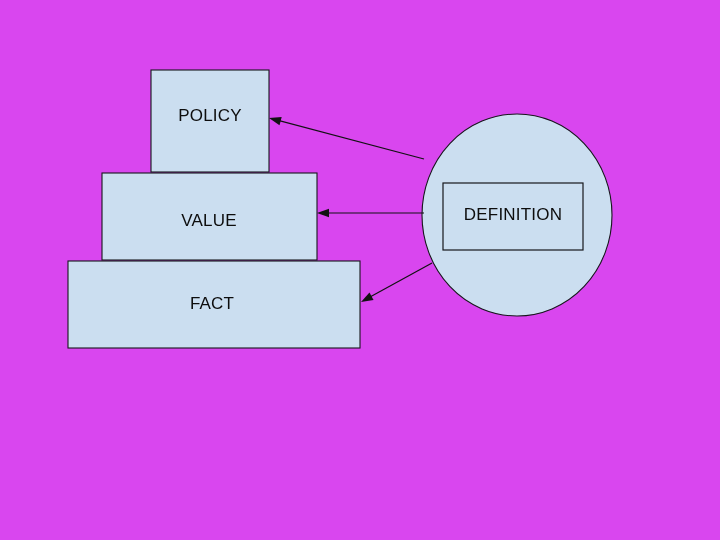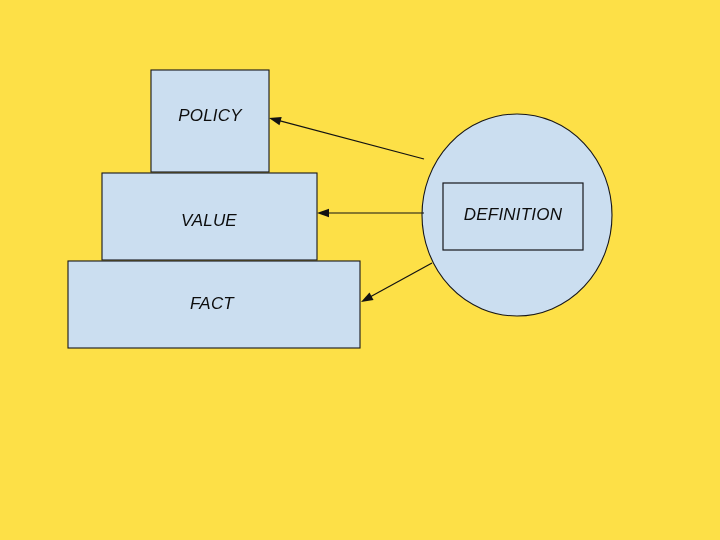--- a/index.html
+++ b/index.html
@@ -46,21 +46,21 @@
     fill: none;
   }
   .arrow-head {
     fill: #121212;
     stroke: none;
   }
 </style>
 </head>
 <body>
 
-<div id="canvas" style="background: #fde047; font-style: italic;">
+<div id="canvas" style="background: #d946ef;">
   <svg id="diagram-svg" viewBox="0 0 720 540">
 
     <g>
       <rect class="shape-fill" x="151" y="70" width="118" height="102" fill="#cbdef0" stroke="#17171c"></rect>
       <text class="shape-label" x="210" y="117" fill="#0d0d0d">POLICY</text>
     </g>
 
     <g>
       <rect class="shape-fill" x="102" y="173" width="215" height="87" fill="#cbdef0" stroke="#17171c"></rect>
       <text class="shape-label" x="209" y="222" fill="#0d0d0d">VALUE</text>

